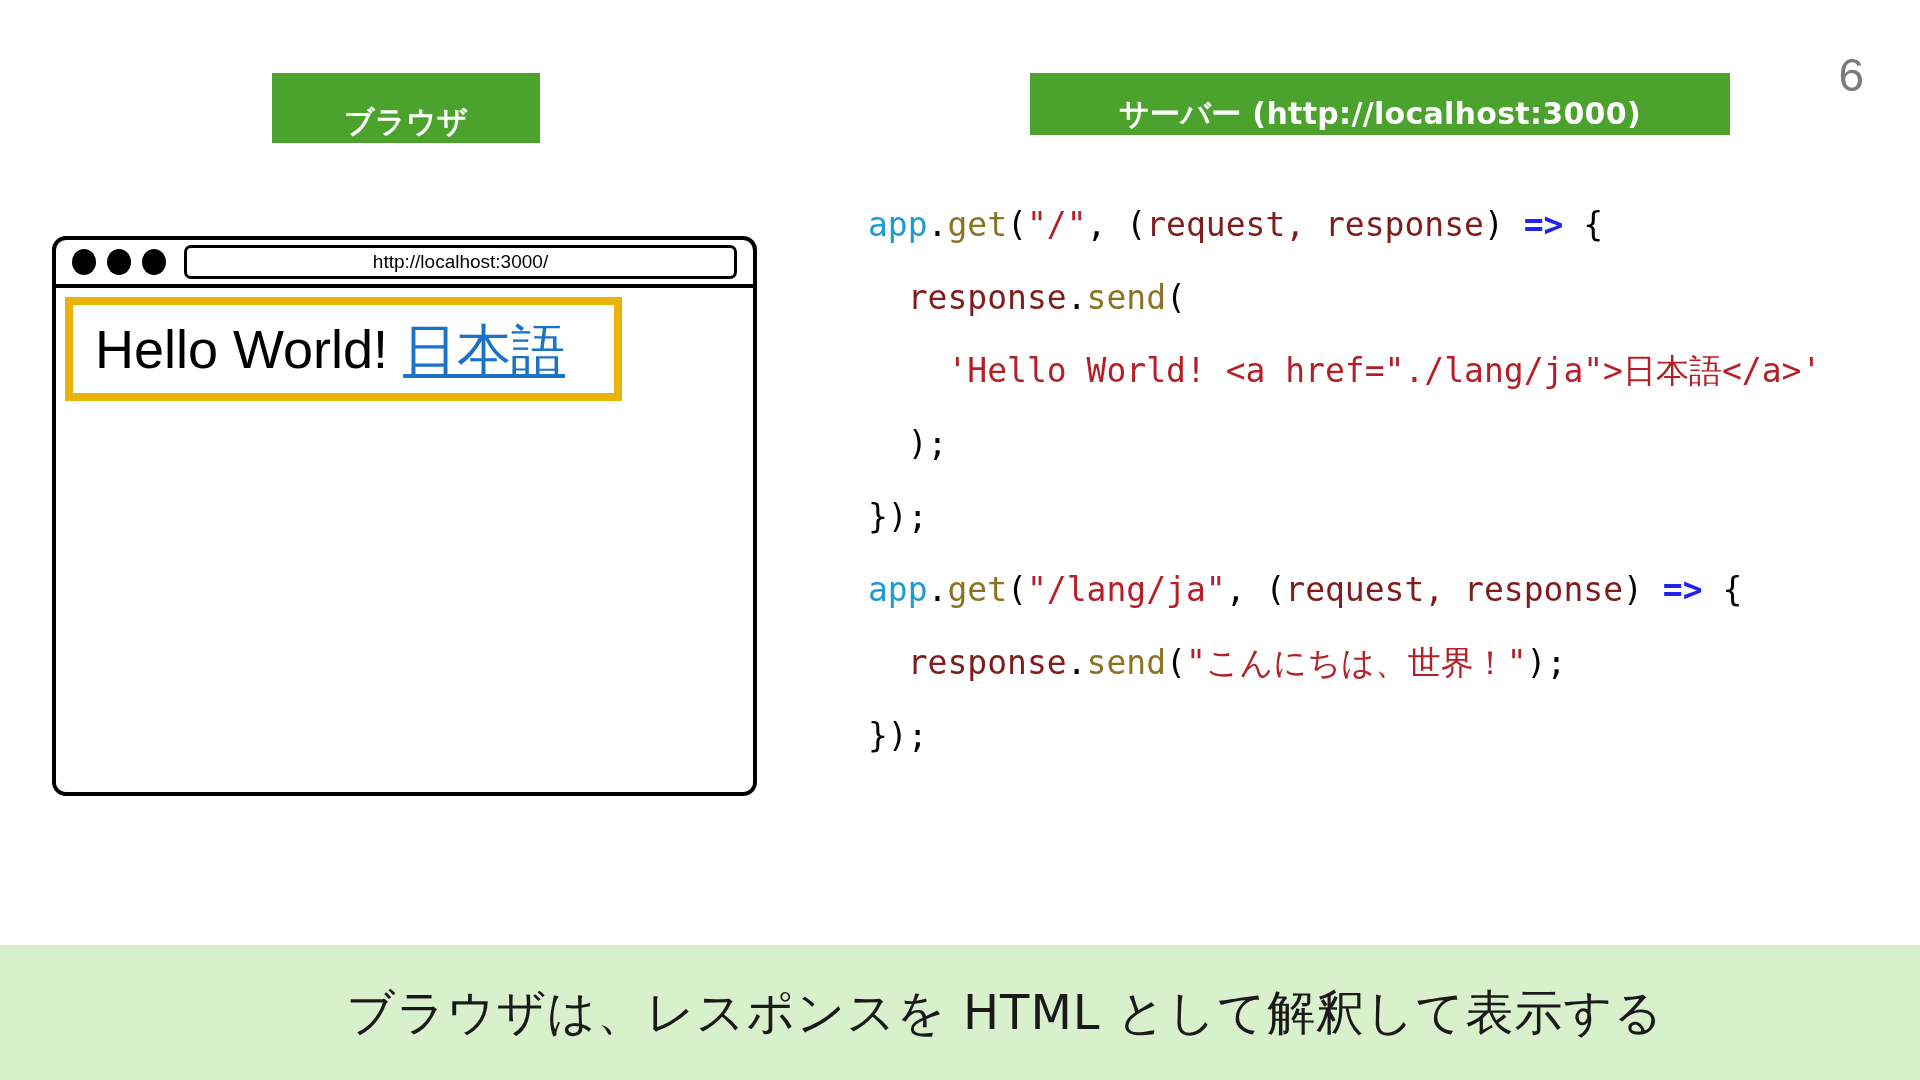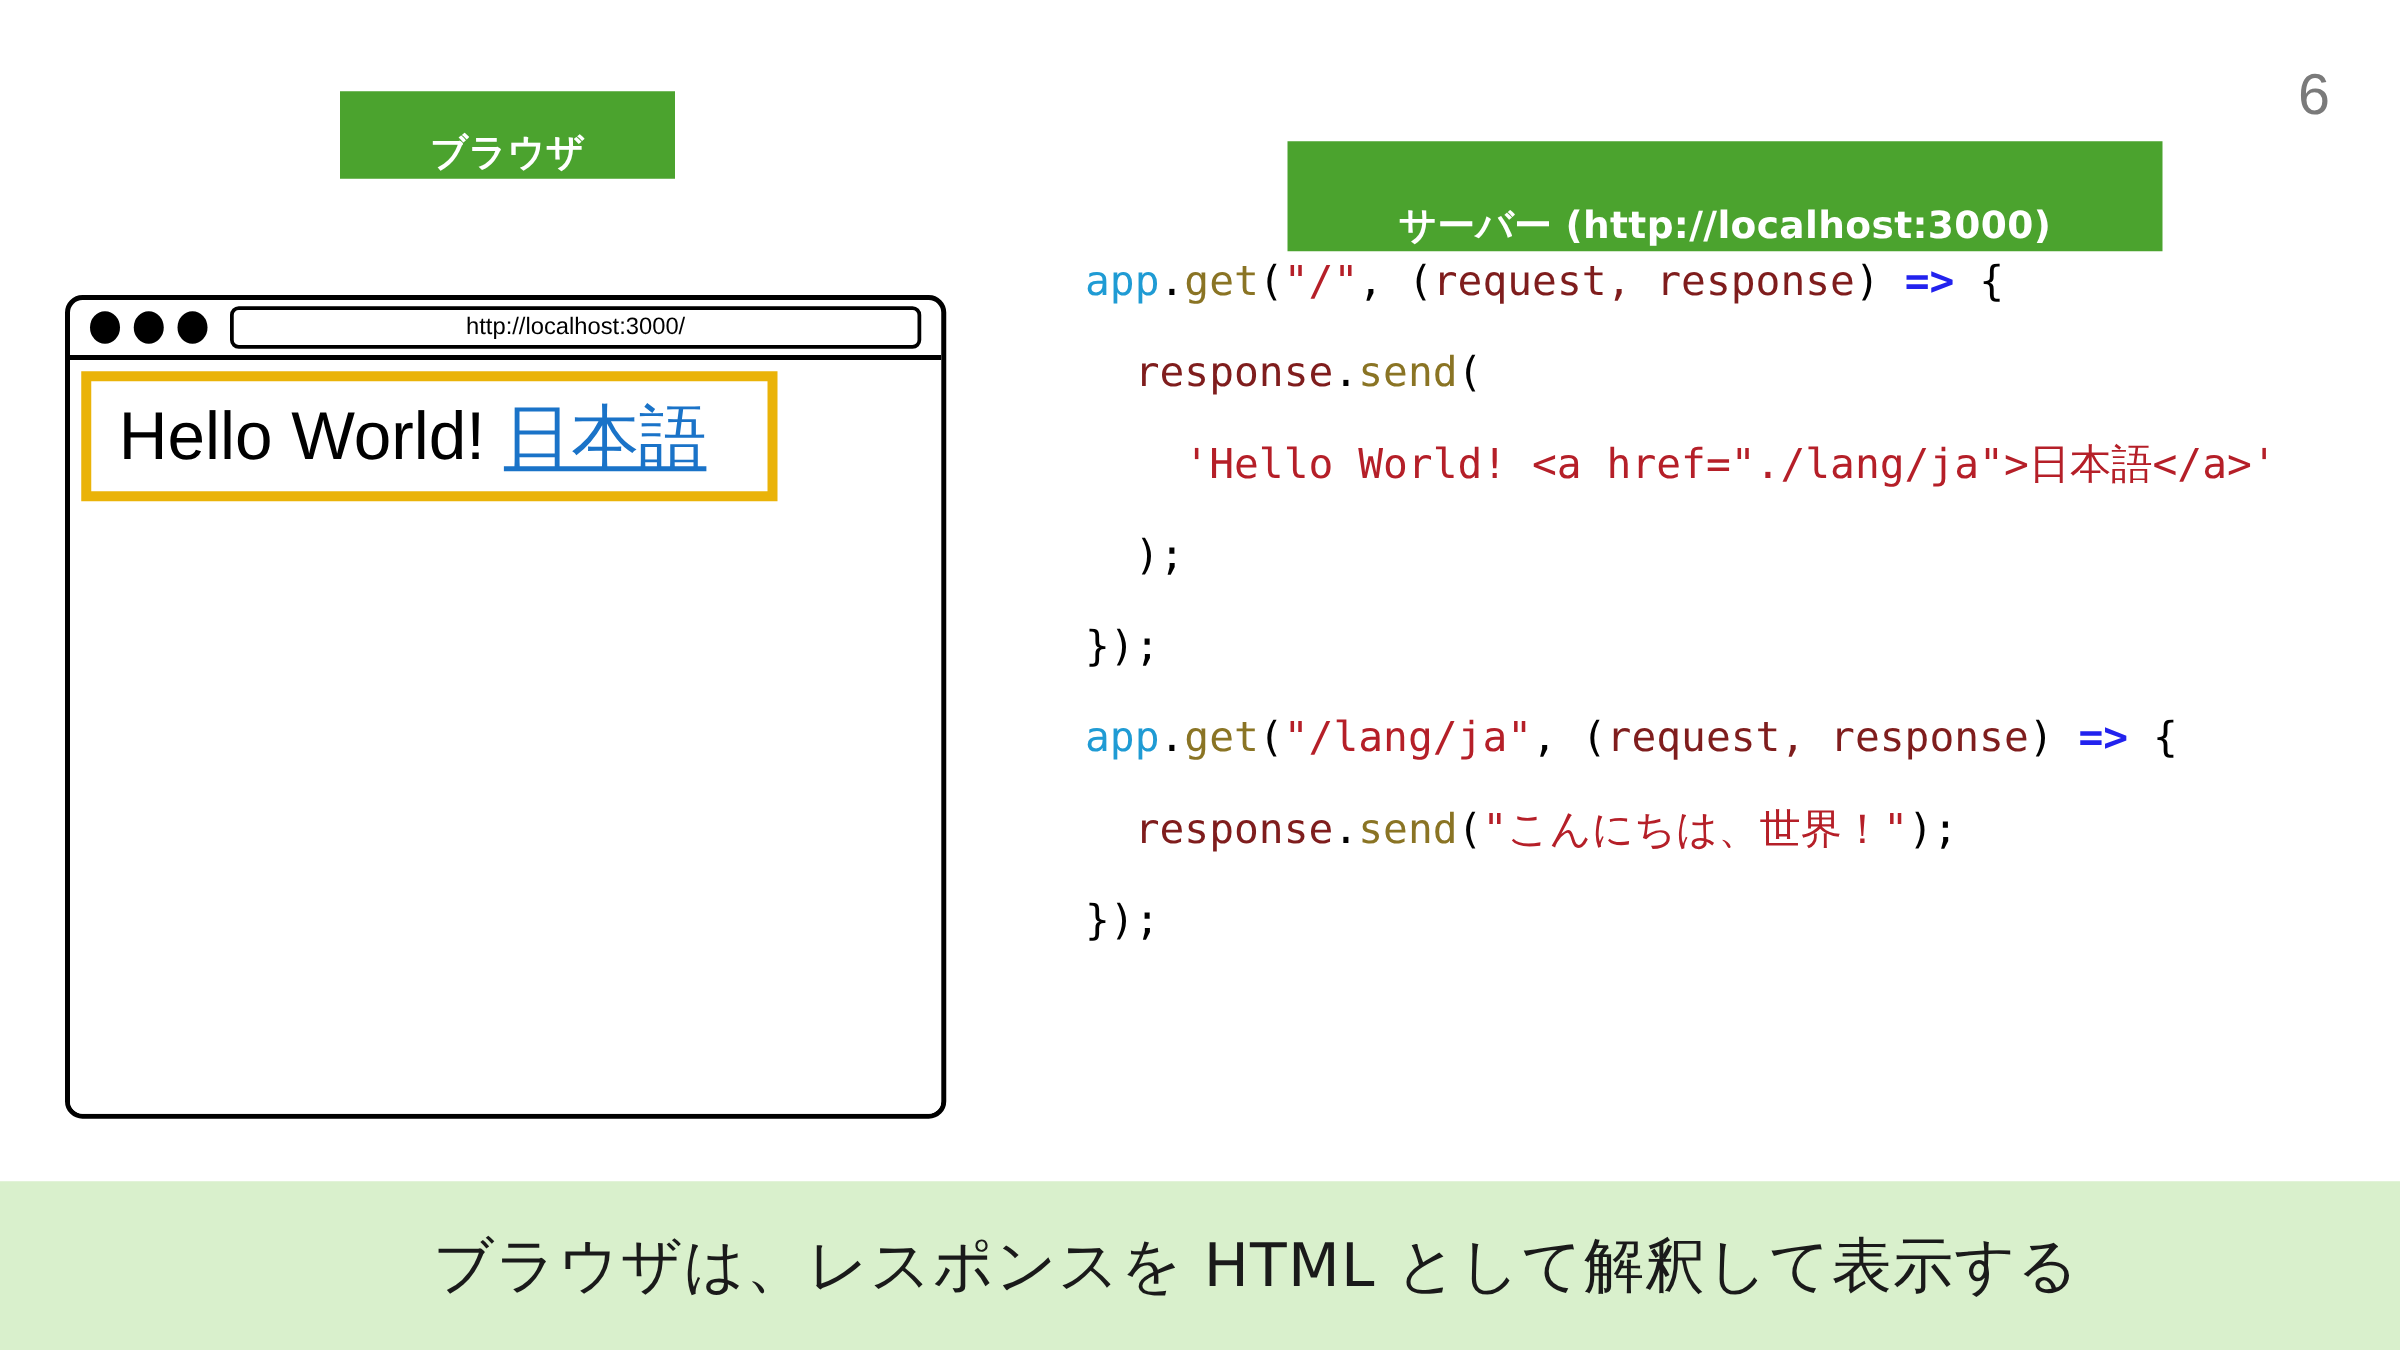--- a/index.html
+++ b/index.html
@@ -42,32 +42,31 @@
     left: 272px;
     top: 73px;
     width: 268px;
     height: 70px;
     font-size: 30px;
   }
   .chip-server {
     left: 1030px;
     top: 73px;
     width: 700px;
-    height: 88px;
+    height: 62px;
     font-size: 30px;
-    margin-top: 40px;
   }
 
   
   .browser {
     position: absolute;
     left: 52px;
     top: 236px;
     width: 705px;
-    height: 659px;
+    height: 560px;
     border: 4px solid #000000;
     border-radius: 14px;
     background: #ffffff;
     box-sizing: border-box;
     overflow: hidden;
   }
   .browser-chrome {
     position: relative;
     height: 48px;
     border-bottom: 4px solid #000000;

